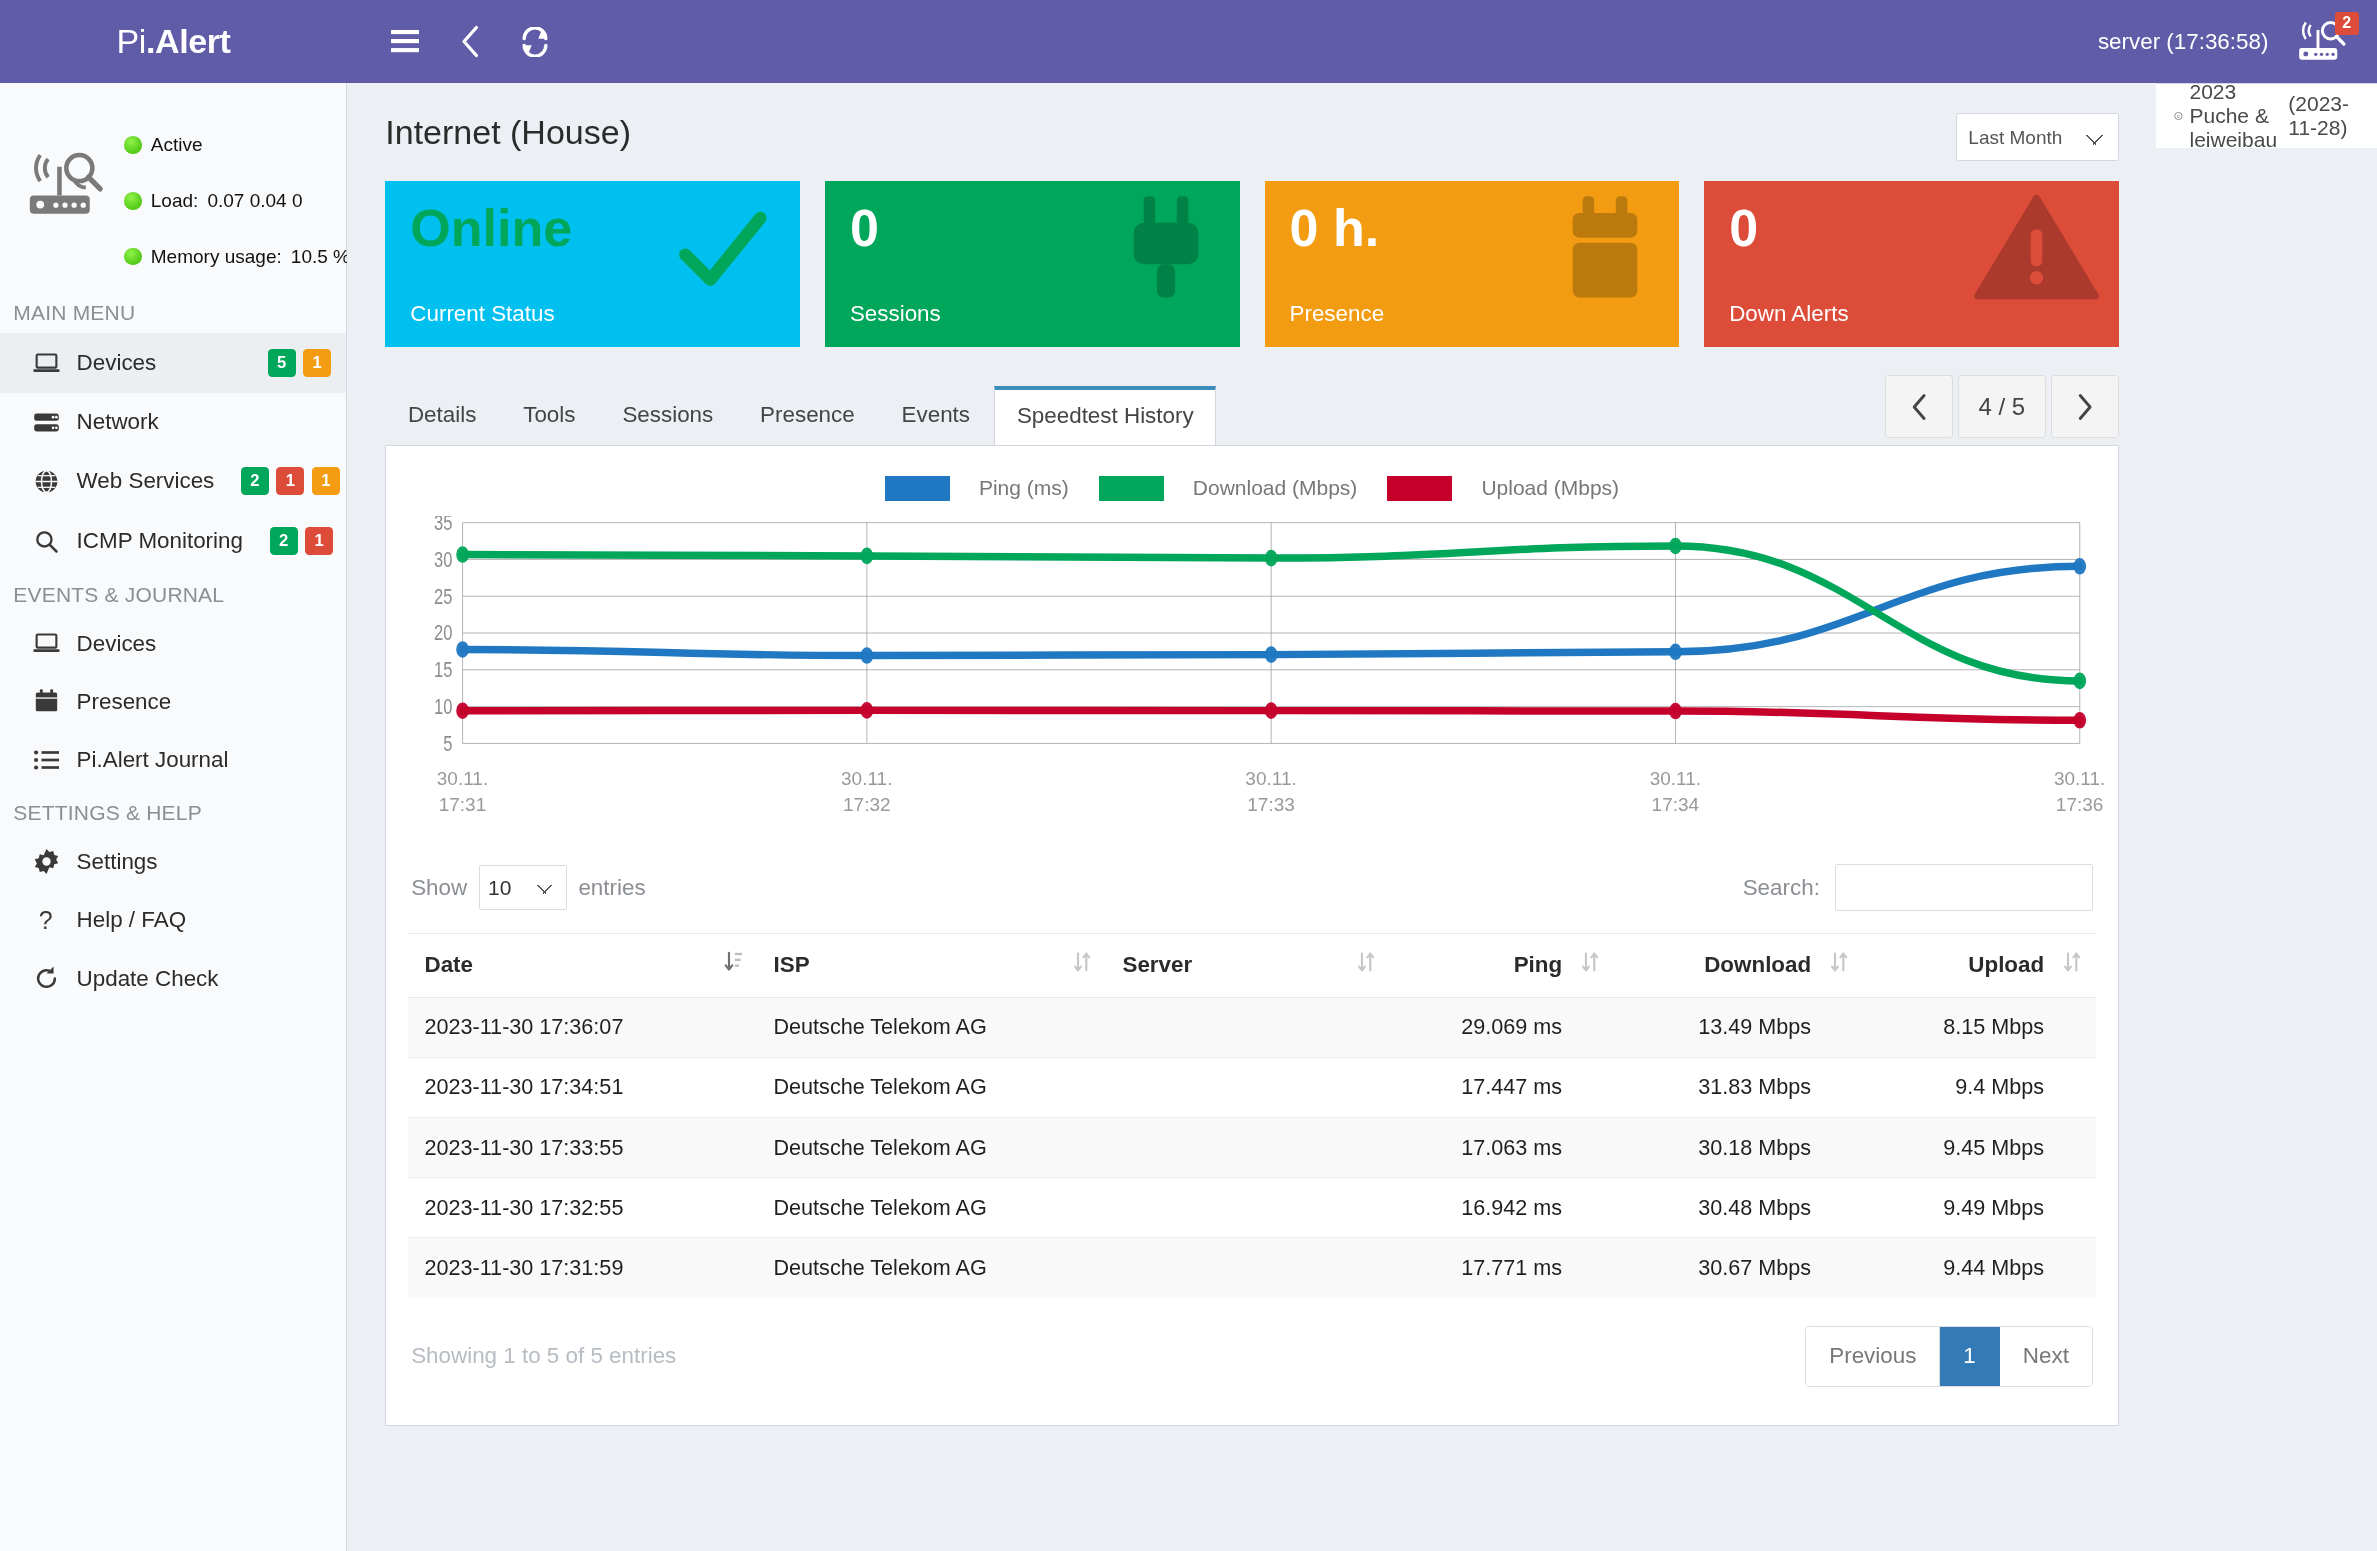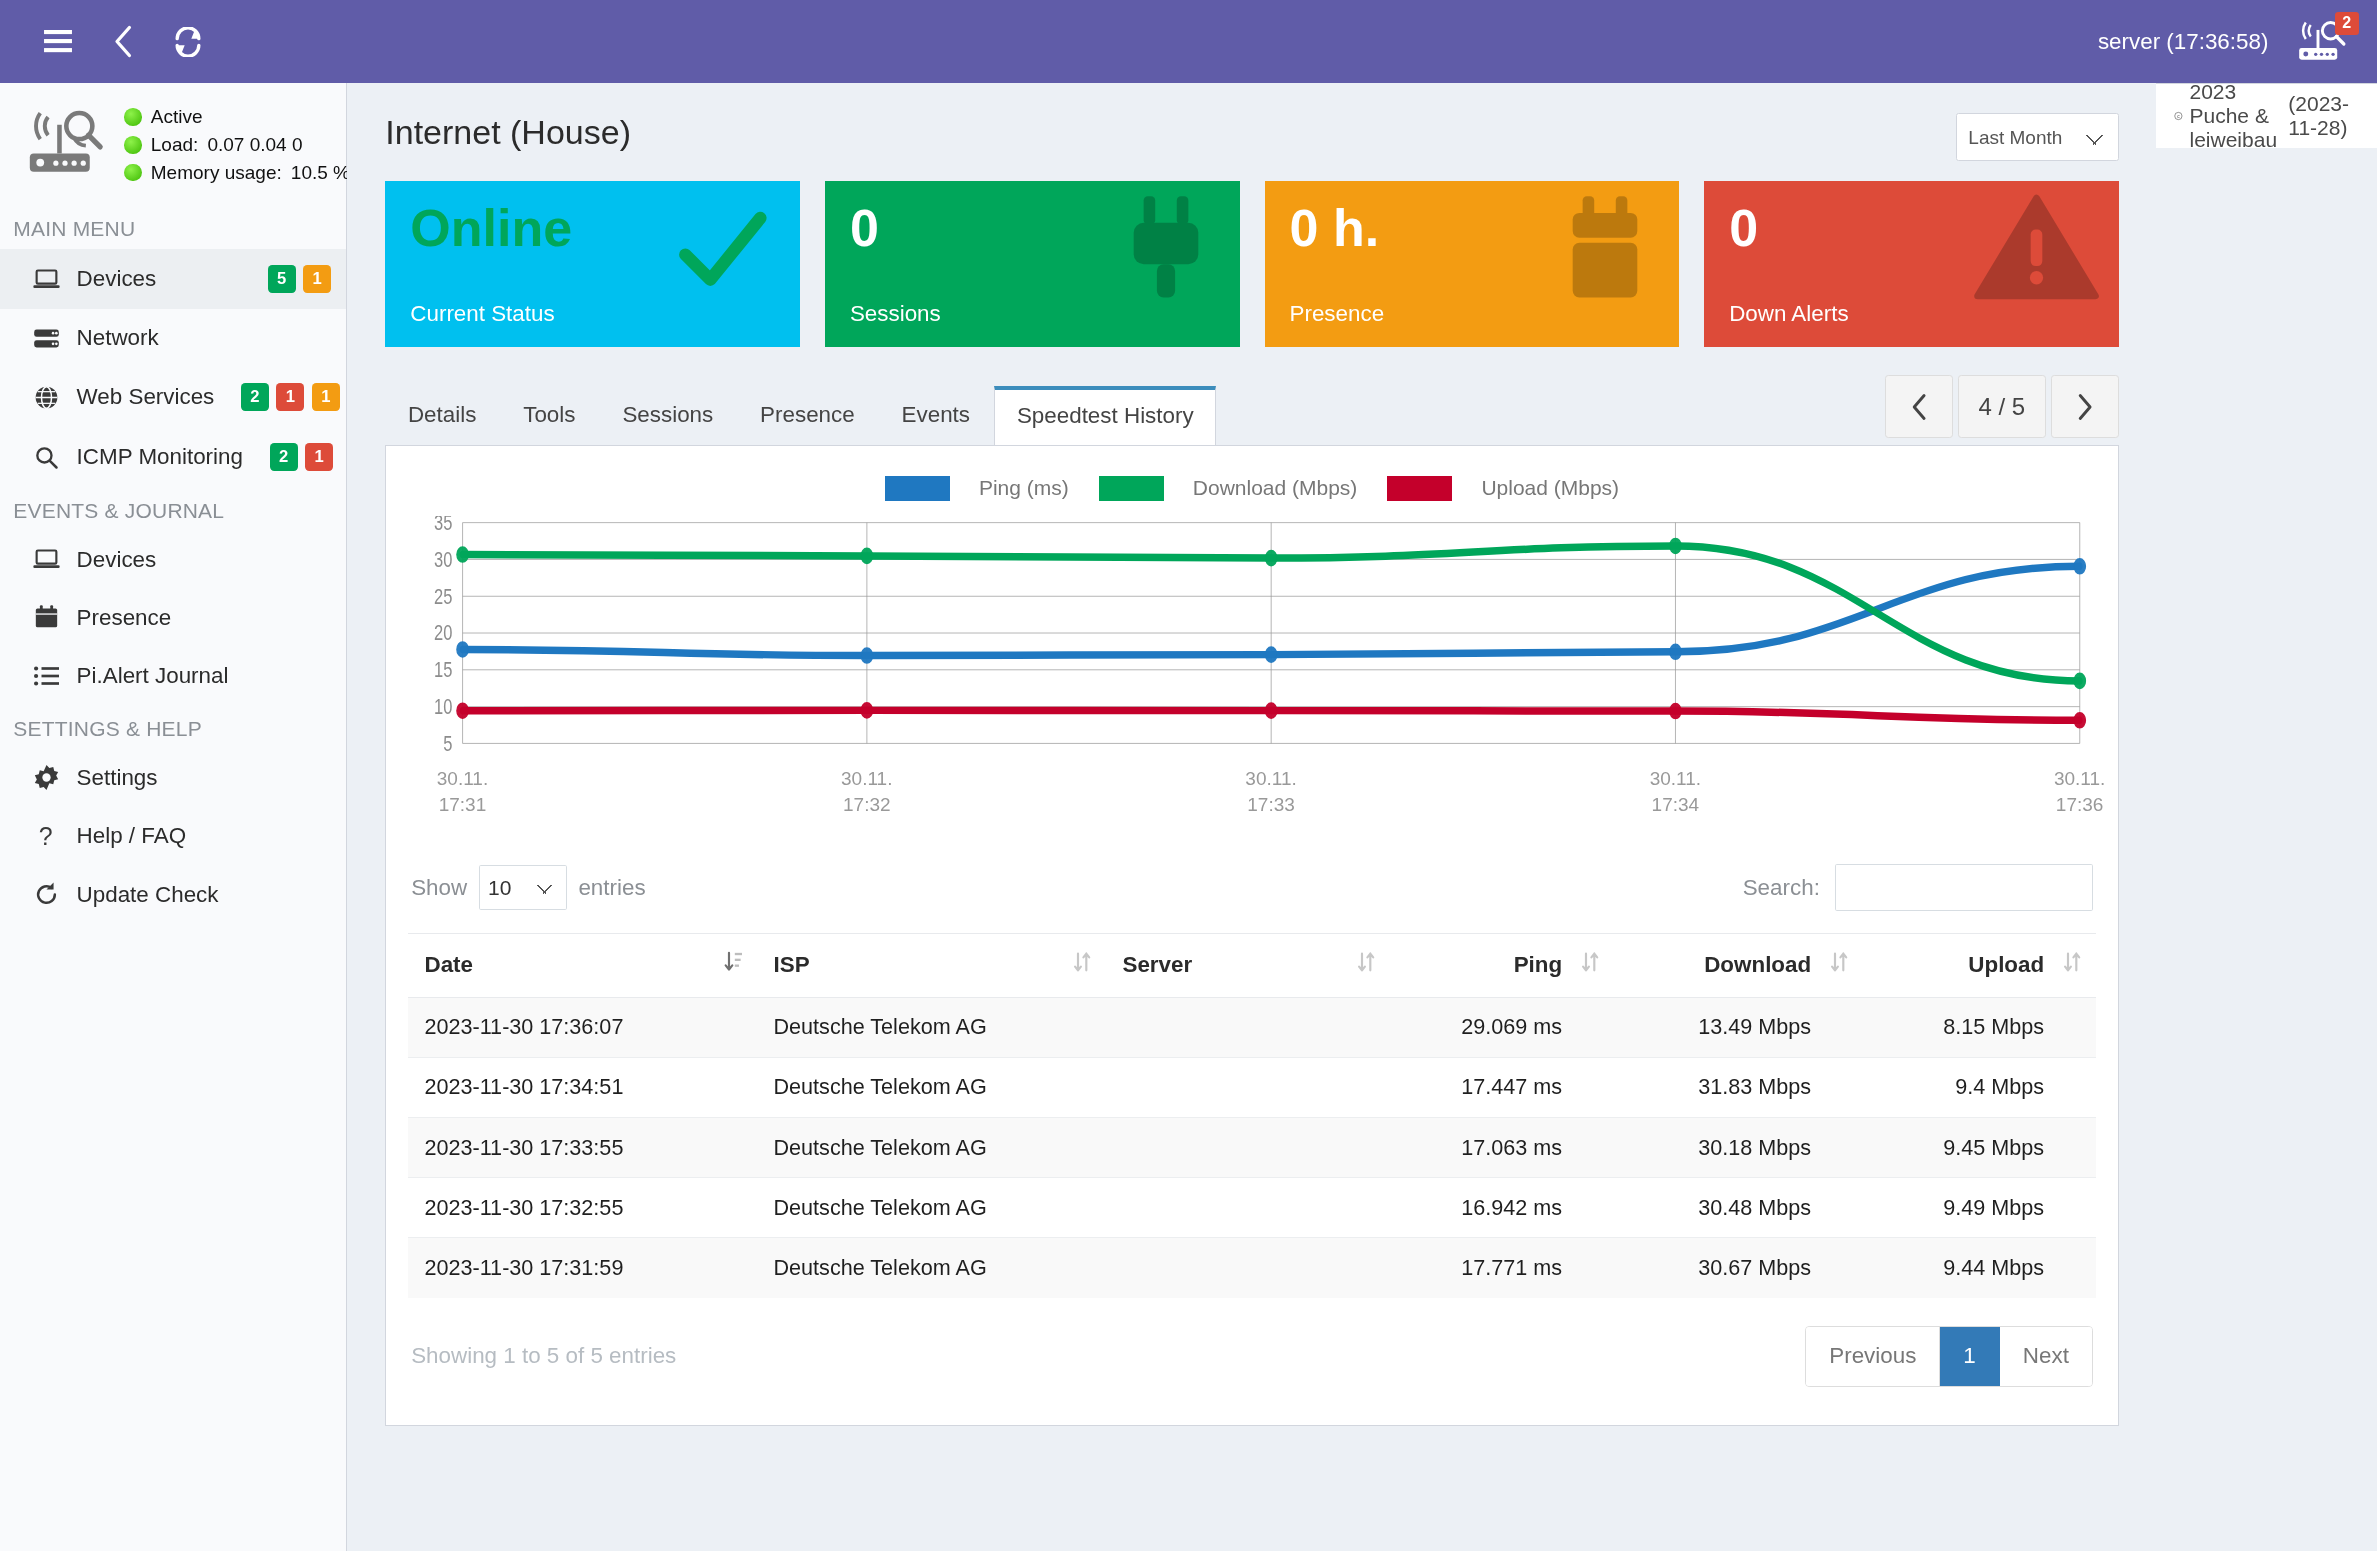--- a/index.html
+++ b/index.html
@@ -34,21 +34,21 @@
   }
 
   
   .body-wrap { display: flex; flex: 1; min-height: 0; }
 
   
   .sidebar { width: 347px; background: #f9fafc; border-right: 0.8px solid #d2d6de; display: flex; flex-direction: column; flex: 0 0 347px; }
   .user-panel { display: flex; align-items: center; padding: 23px 21.6px 21.6px 21.6px; gap: 16.6px; }
   .user-panel .router-ico { width: 86px; flex: 0 0 86px; color: #777; }
   .status-lines { display: flex; flex-direction: column; gap: 5.8px; font-size: 19px; color: #1a1a1a; }
-  .status-line { display: flex; align-items: center; gap: 9.1px; white-space: nowrap; }
+  .status-line { display: flex; align-items: center; gap: 9.1px; white-space: nowrap; margin-top: 28px; }
   .dot { width: 17.5px; height: 17.5px; border-radius: 50%; background: #5fd40a; flex: 0 0 17.5px;
          background: radial-gradient(circle at 38% 32%, #8ef24a, #3bb800); }
   .status-line .lbl { color: #111; }
   .status-line .val { color: #111; }
   .menu-header {
     font-size: 21px; color: #8a8f95; padding: 11.6px 13.3px 8.3px 13.3px; letter-spacing: 0.2px;
   }
   .menu-item {
     display: flex; align-items: center; gap: 16.6px; padding: 16px 15px 16px 28px;
     font-size: 22.4px; color: #2b2b2b; cursor: pointer; border-left: 4.2px solid transparent;
@@ -183,20 +183,24 @@
   }
   .footer .fl { display: flex; align-items: center; gap: 6.7px; }
   .footer .fr { color: #4a4a4a; }
 </style>
 </head>
 <body>
 
 <div class="app">
 
   <div class="topbar">
+    <div class="logo-box">
+      <span class="lt">Pi</span>
+        <span class="lb">.Alert</span>
+    </div>
     <div class="topbar-nav">
       <div class="tb-icon">
         <svg width="28" height="23" viewBox="0 0 34 28">
             <rect x="0" y="0" width="34" height="5" fill="#fff"></rect>
             <rect x="0" y="11" width="34" height="5" fill="#fff"></rect>
             <rect x="0" y="22" width="34" height="5" fill="#fff"></rect>
           </svg>
       </div>
       <div class="tb-icon">
         <svg width="21.6" height="33" viewBox="0 0 26 40">

